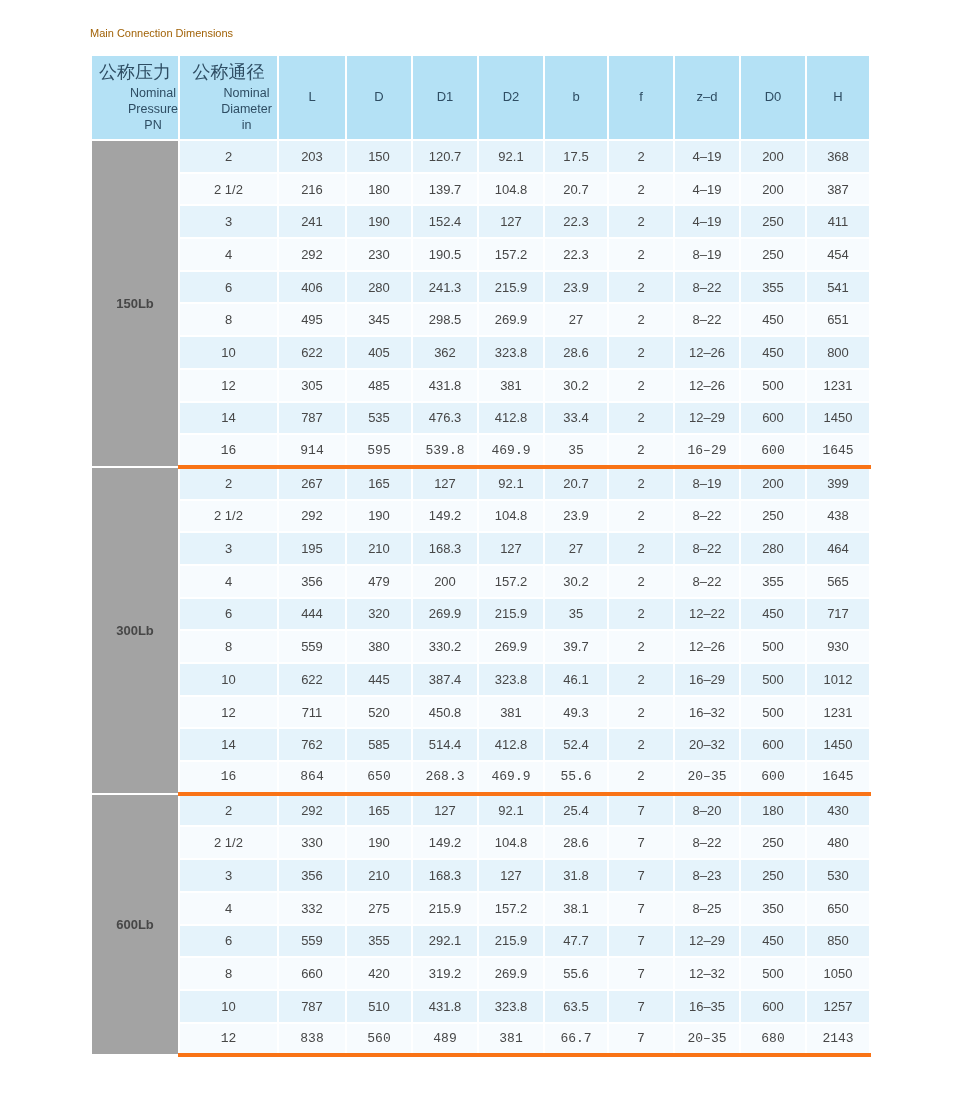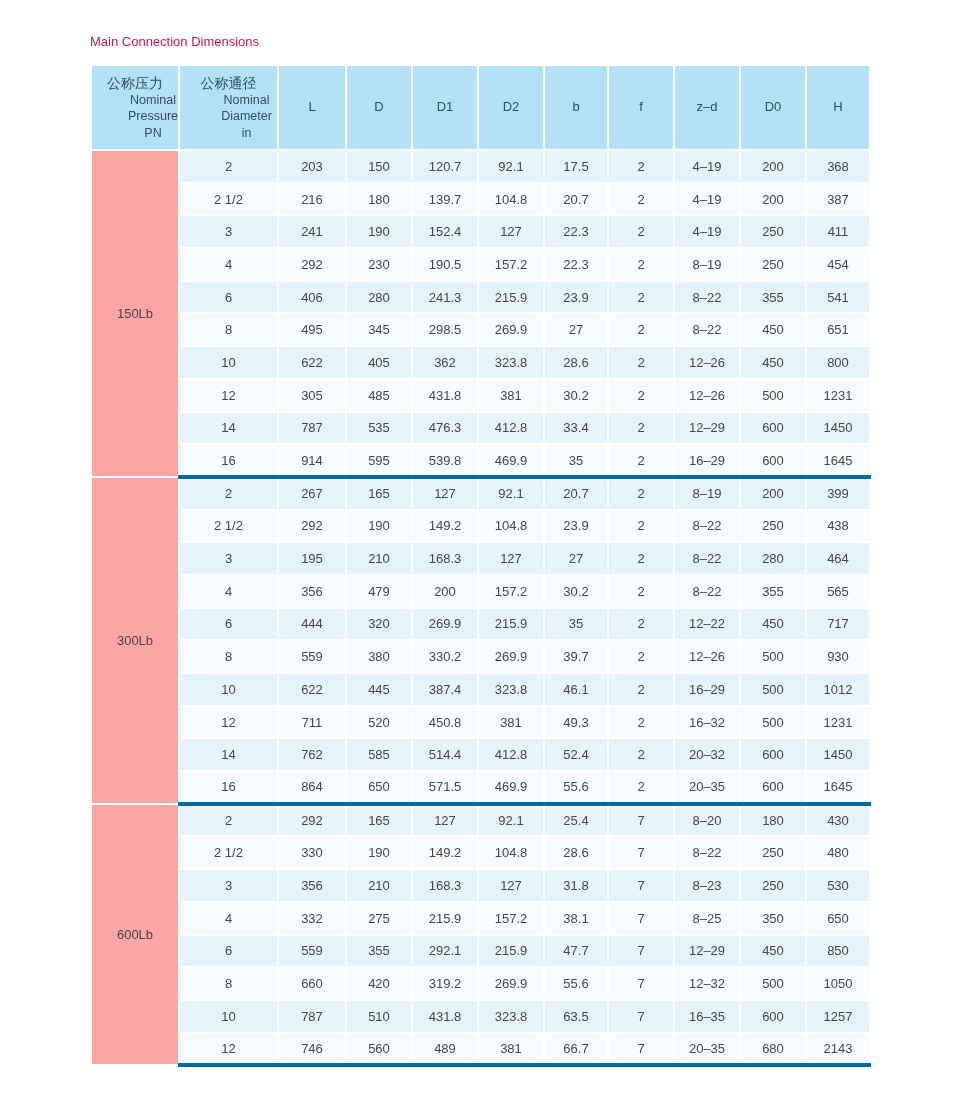--- a/index.html
+++ b/index.html
@@ -13,23 +13,23 @@
   .content { padding: 24px 0 0 90px; }
 
   .page-title {
     font-size: 21px;
     font-weight: bold;
     color: #1a6aab;
     letter-spacing: 1px;
     line-height: 1.15;
   }
   .page-subtitle {
-    font-size: 13px;
-    color: #be185d;
-    margin-top: 10px;
+    font-size: 11px;
+    color: #a16207;
+    margin-top: 3px;
   }
 
   table.dims {
     border-collapse: collapse;
     table-layout: fixed;
     margin-top: 15px;
     width: 779px;
   }
   table.dims th, table.dims td {
     border: 2px solid #ffffff;
@@ -38,35 +38,36 @@
     padding: 0;
   }
   table.dims th {
     background: #b4e1f5;
     color: #2e4d63;
     font-weight: normal;
     font-size: 13px;
     height: 85px;
     line-height: 1.3;
   }
-  th .zh { font-size: 14px; }
+  th .zh { font-size: 18px; }
   th .en { font-size: 12.5px; padding-left: 36px; }
 
   table.dims td {
     font-size: 13px;
     color: #474747;
     height: 32.7px;
   }
   td.group-cell {
-    background: #fca5a5;
+    background: #a3a3a3;
     color: #474747;
+    font-weight: bold;
   }
   tr.odd  td.data { background: #e5f3fb; }
   tr.even td.data { background: #f7fbfe; }
-  tr.group-last td { border-bottom: 4px solid #0369a1; }
+  tr.group-last td { border-bottom: 4px solid #f97316; font-family: Liberation Mono, monospace; }
   table.dims { border-bottom: 2px solid #e3edf3; }
 </style>
 </head>
 <body>
 
 <div class="content">
 
   <div class="page-subtitle">Main Connection Dimensions</div>
 
   <table class="dims">
@@ -336,21 +337,21 @@
           <td class="data">52.4</td>
           <td class="data">2</td>
           <td class="data">20–32</td>
           <td class="data">600</td>
           <td class="data">1450</td>
         </tr>
         <tr class="even group-last">
           <td class="data">16</td>
           <td class="data">864</td>
           <td class="data">650</td>
-          <td class="data">571.5</td>
+          <td class="data">268.3</td>
           <td class="data">469.9</td>
           <td class="data">55.6</td>
           <td class="data">2</td>
           <td class="data">20–35</td>
           <td class="data">600</td>
           <td class="data">1645</td>
         </tr>
         <tr class="odd">
           <td class="group-cell" rowspan="8">600Lb</td>
           <td class="data">2</td>
@@ -431,21 +432,21 @@
           <td class="data">431.8</td>
           <td class="data">323.8</td>
           <td class="data">63.5</td>
           <td class="data">7</td>
           <td class="data">16–35</td>
           <td class="data">600</td>
           <td class="data">1257</td>
         </tr>
         <tr class="even group-last">
           <td class="data">12</td>
-          <td class="data">746</td>
+          <td class="data">838</td>
           <td class="data">560</td>
           <td class="data">489</td>
           <td class="data">381</td>
           <td class="data">66.7</td>
           <td class="data">7</td>
           <td class="data">20–35</td>
           <td class="data">680</td>
           <td class="data">2143</td>
         </tr>
       </tbody>

